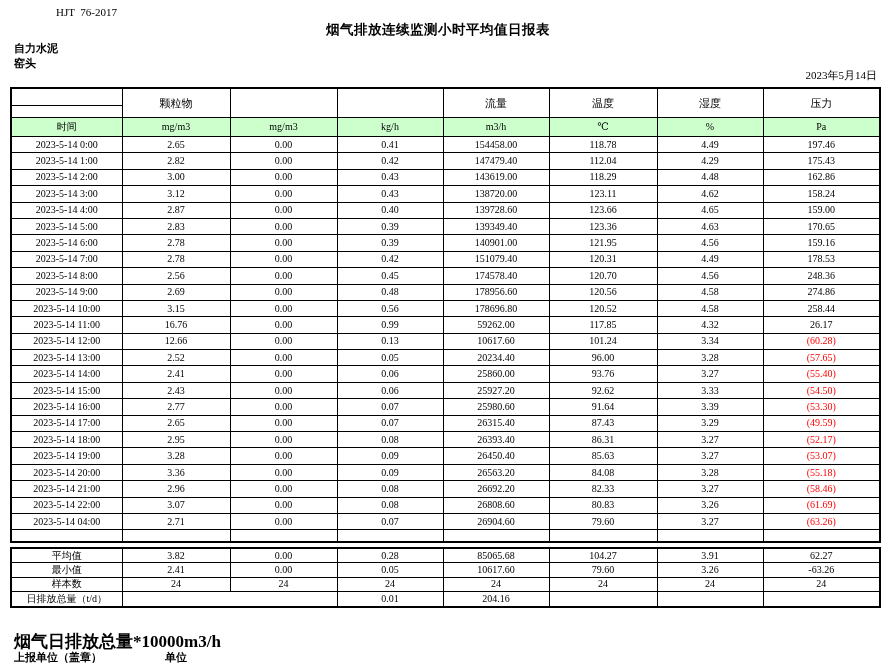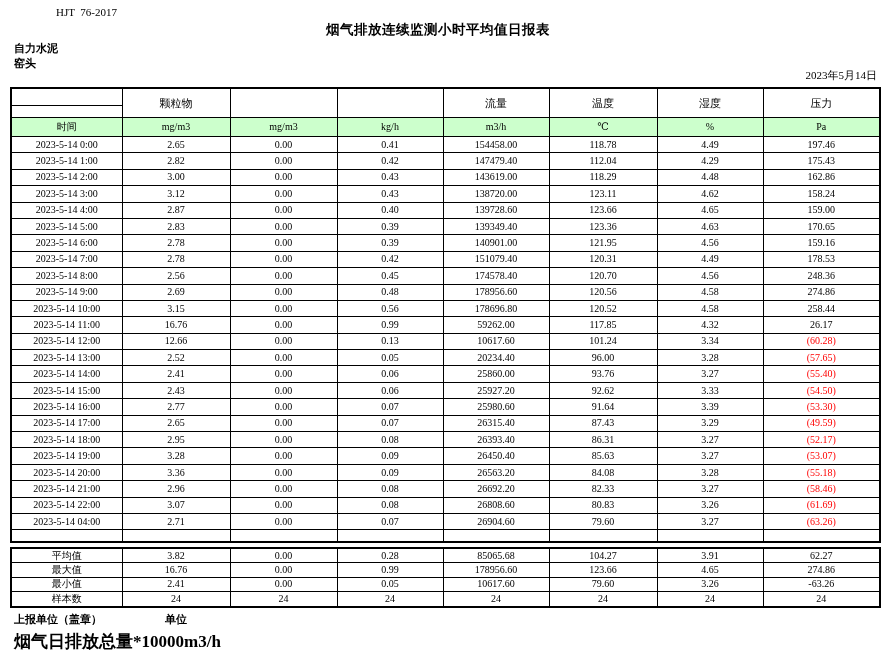--- a/index.html
+++ b/index.html
@@ -29,21 +29,21 @@
   }
   tr.h1 td{height:16px;}
   tr.h2 td{height:11px;}
   td.ghead{font-size:11px;}
   tr.units td{background:var(--green,#ccffcc);height:18px;font-size:10px;}
   .main tbody td{height:15.4px;}
   .main tr.empty-row td{height:11px;}
   .summary td{height:13.4px;text-align:center;}
   td.neg{color:var(--red,#ff0000);border-radius:8px;}
   .note{left:14px;top:630px;font-weight:bold;font-size:17px;}
-  .sign{left:0;top:612px;width:100%;height:16px;}
+  .sign{left:0;top:650px;width:100%;height:16px;}
   .sign .report-unit{position:absolute;left:14px;font-weight:bold;font-size:11px;}
   .sign .unit{position:absolute;left:165px;font-weight:bold;font-size:11px;}
 </style>
 </head>
 <body>
 
 <div class="page">
   <div class="abs std">HJT  76-2017</div>
   <div class="abs title">烟气排放连续监测小时平均值日报表</div>
   <div class="abs company">自力水泥</div>
@@ -356,48 +356,47 @@
           <td>平均值</td>
           <td>3.82</td>
           <td>0.00</td>
           <td>0.28</td>
           <td>85065.68</td>
           <td>104.27</td>
           <td>3.91</td>
           <td>62.27</td>
         </tr>
         <tr>
-          <td>最大值</td>
-          <td>16.76</td>
-          <td>0.00</td>
-          <td>0.99</td>
-          <td>178956.60</td>
-          <td>123.66</td>
-          <td>4.65</td>
-          <td>274.86</td>
-        </tr>
-        <tr>
           <td>最小值</td>
           <td>2.41</td>
           <td>0.00</td>
           <td>0.05</td>
           <td>10617.60</td>
           <td>79.60</td>
           <td>3.26</td>
           <td>-63.26</td>
         </tr>
         <tr>
           <td>样本数</td>
           <td>24</td>
           <td>24</td>
           <td>24</td>
           <td>24</td>
           <td>24</td>
           <td>24</td>
           <td>24</td>
+        </tr>
+        <tr>
+          <td>日排放总量（t/d）</td>
+          <td colspan="2"></td>
+          <td>0.01</td>
+          <td>204.16</td>
+          <td></td>
+          <td></td>
+          <td></td>
         </tr>
       </tbody>
   </table>
 
   <div class="abs note">烟气日排放总量*10000m3/h</div>
   <div class="abs sign">
     <span class="report-unit">上报单位（盖章）</span>
     <span class="unit">单位</span>
   </div>
 </div>

